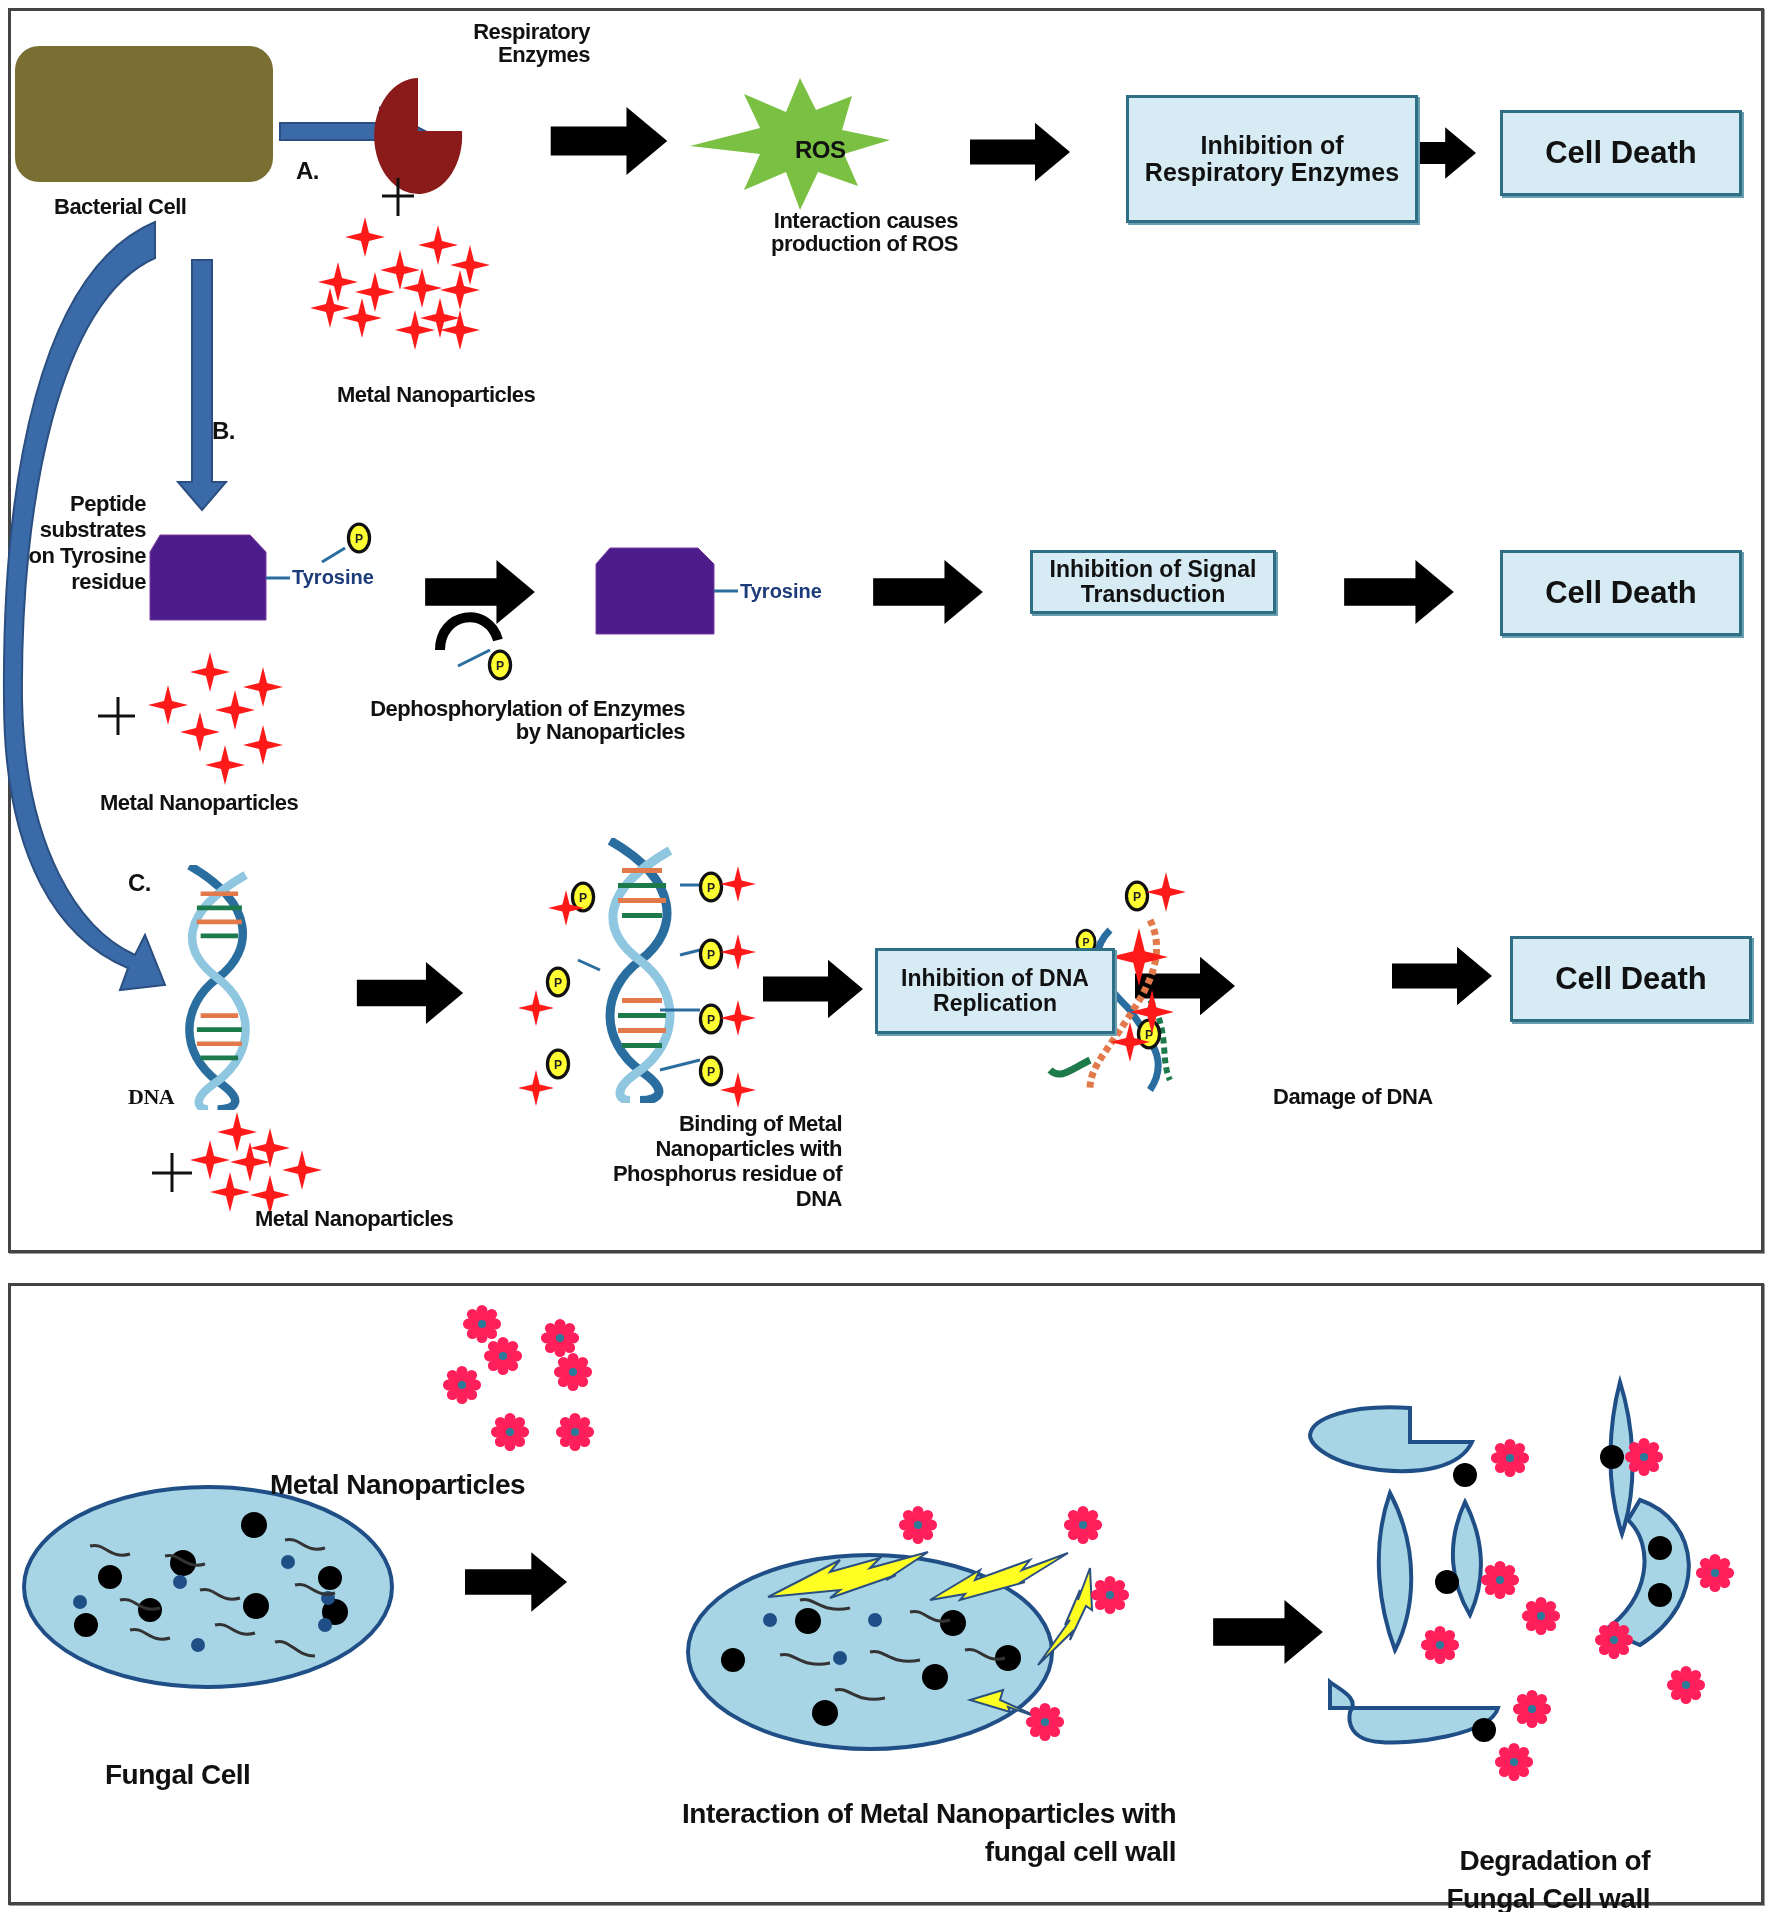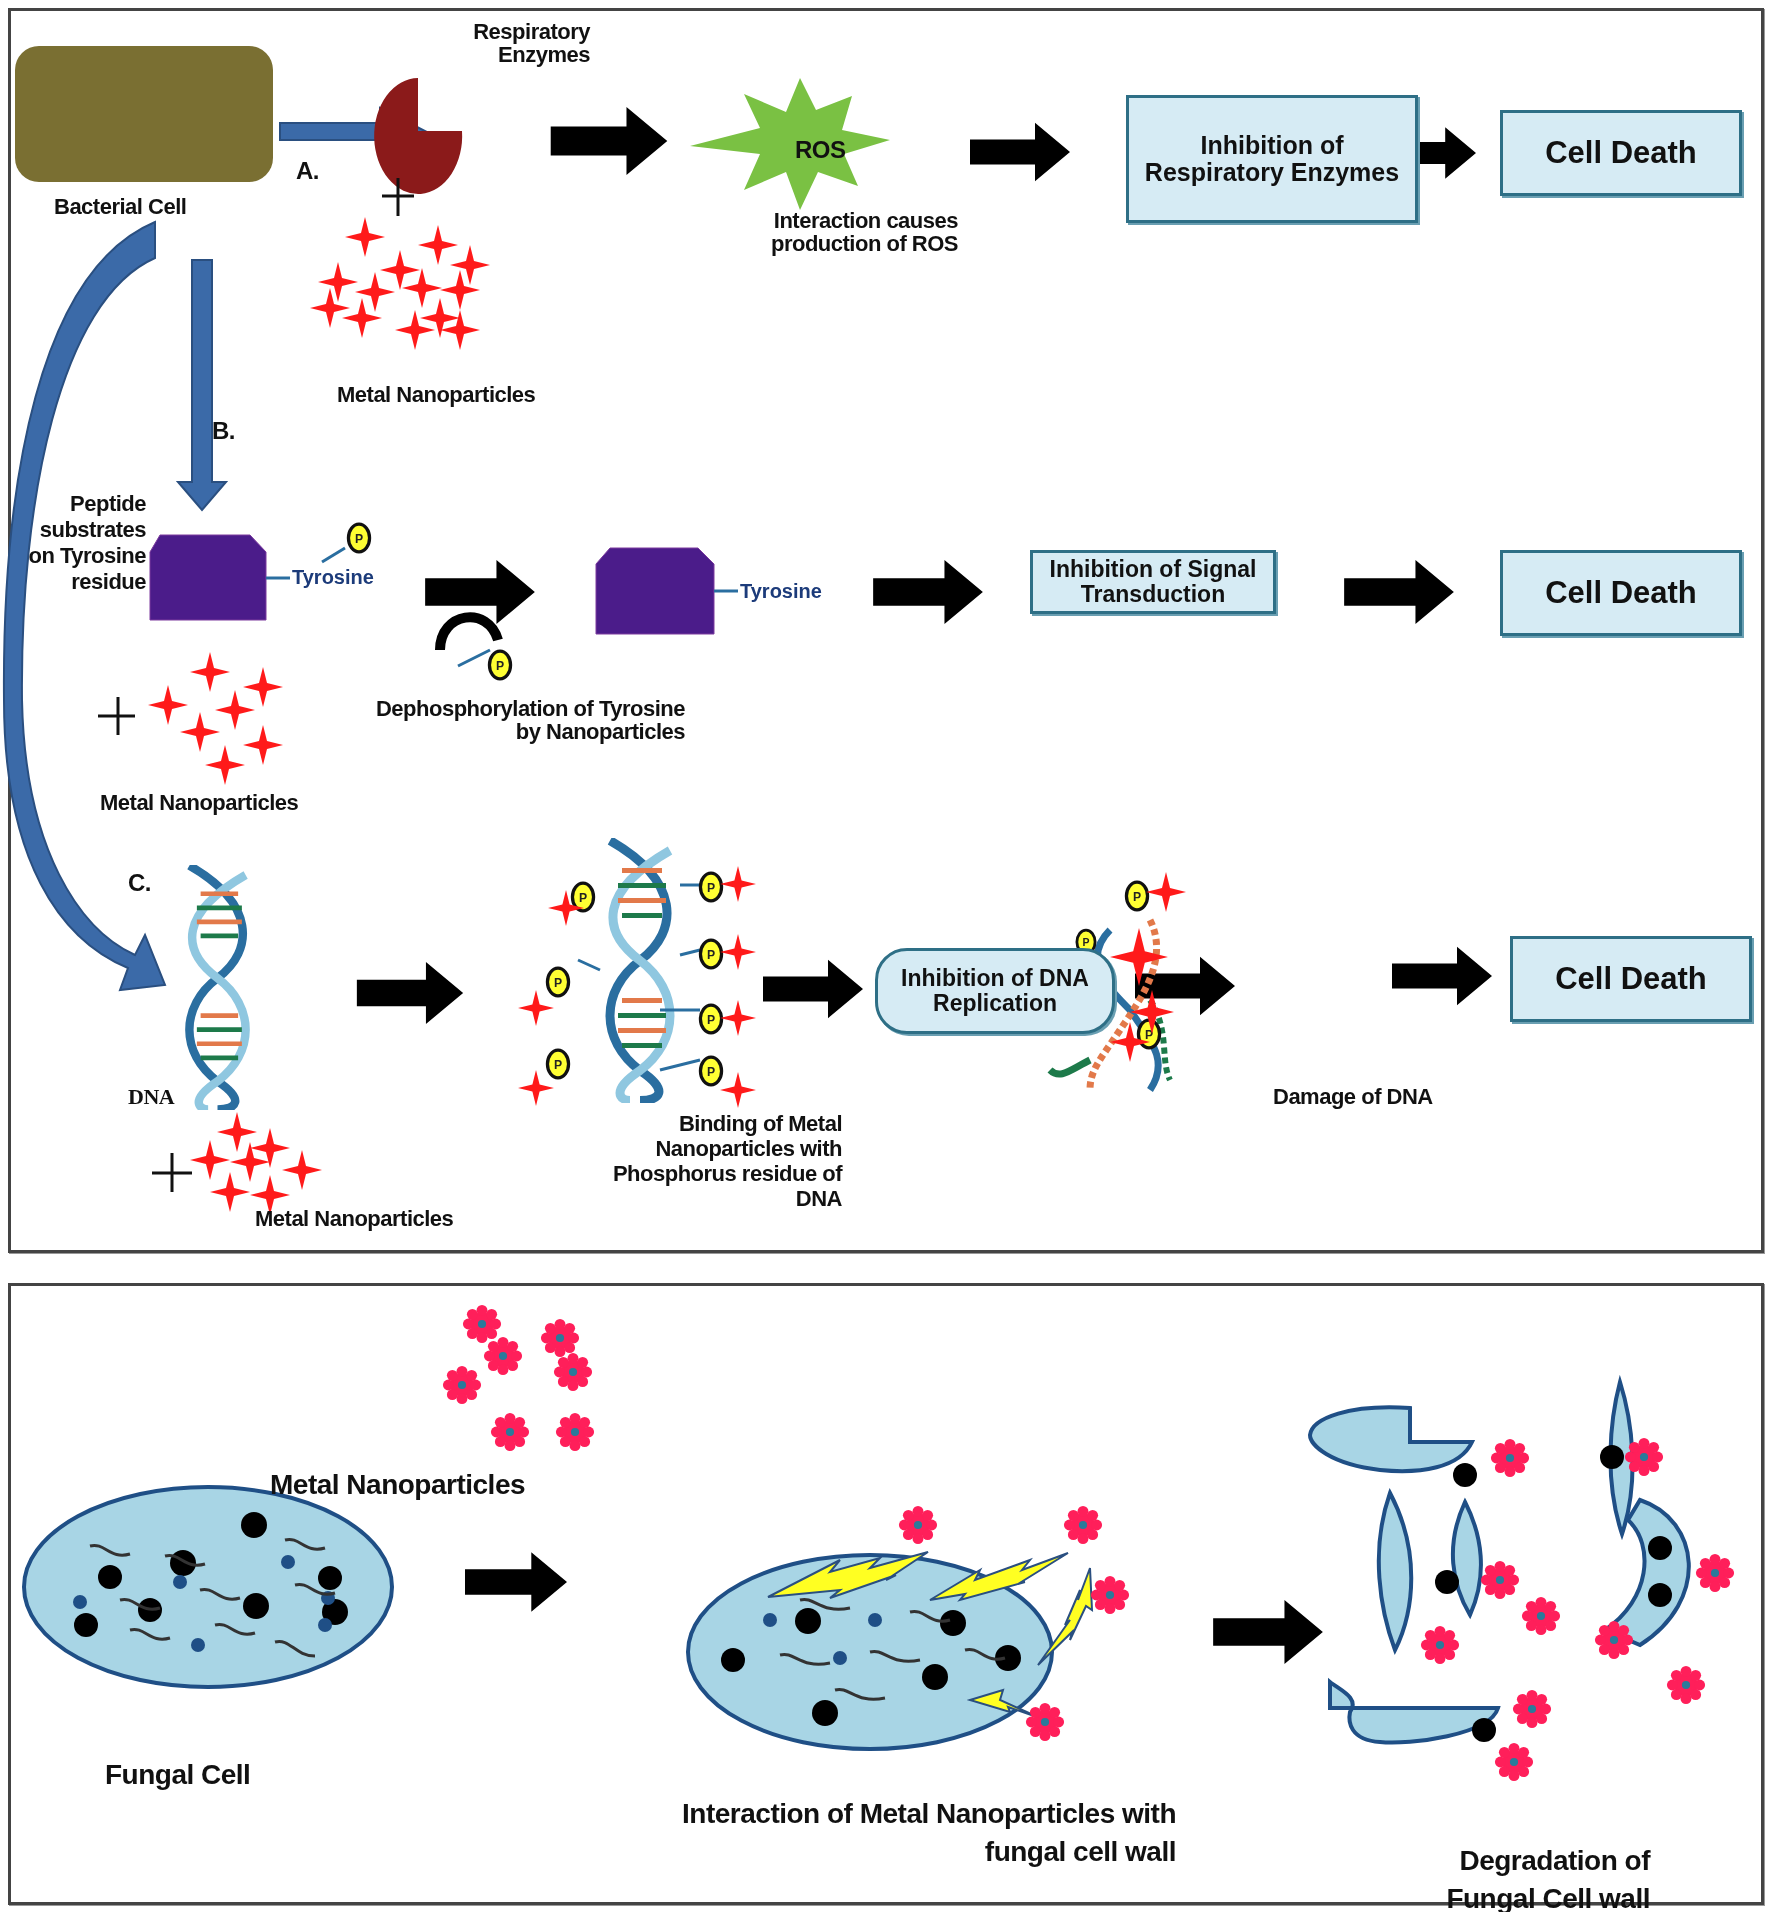--- a/index.html
+++ b/index.html
@@ -314,30 +314,30 @@
 <div class="lbl sm" style="left:337px; top:383px;">Metal Nanoparticles</div>
 <div class="lbl md" style="left:795px; top:137px;">ROS</div>
 <div class="lbl sm" style="left:697px; top:209px; width:230px;margin-left:31px;">Interaction causes production of ROS</div>
 <div class="box" style="left:1126px; top:95px; width:292px; height:128px; font-size:25px;">Inhibition of Respiratory Enzymes</div>
 <div class="box" style="left:1500px; top:110px; width:242px; height:86px; font-size:31px;">Cell Death</div>
 
 <div class="lbl md" style="left:212px; top:418px;">B.</div>
 <div class="lbl sm" style="left:28px; top:491px; width:118px; line-height:1.18;">Peptide substrates on Tyrosine residue</div>
 <div class="tyr" style="left:292px; top:566px;">Tyrosine</div>
 <div class="tyr" style="left:740px; top:580px;">Tyrosine</div>
-<div class="lbl sm" style="left:365px; top:697px; width:320px;">Dephosphorylation of Tyrosine by Nanoparticles</div>
+<div class="lbl sm" style="left:365px; top:697px; width:320px;">Dephosphorylation of Enzymes by Nanoparticles</div>
 <div class="lbl sm" style="left:100px; top:791px;">Metal Nanoparticles</div>
 <div class="box" style="left:1030px; top:550px; width:246px; height:64px; font-size:23px;">Inhibition of Signal Transduction</div>
 <div class="box" style="left:1500px; top:550px; width:242px; height:86px; font-size:31px;">Cell Death</div>
 
 <div class="lbl md" style="left:128px; top:870px;">C.</div>
 <div class="lbl sm" style="left:128px; top:1085px;font-family:Liberation Serif, serif;">DNA</div>
 <div class="lbl sm" style="left:255px; top:1207px;">Metal Nanoparticles</div>
 <div class="lbl sm" style="left:602px; top:1112px; width:240px; line-height:1.13;">Binding of Metal Nanoparticles with Phosphorus residue of DNA</div>
-<div class="box" style="left:875px; top:948px; width:240px; height:86px; font-size:23px;border-radius:32px;">Inhibition of DNA Replication</div>
+<div class="box" style="left:875px; top:948px; width:240px; height:86px; font-size:23px;">Inhibition of DNA Replication</div>
 <div class="lbl sm" style="left:1245px; top:1085px;margin-left:28px;">Damage of DNA</div>
 <div class="box" style="left:1510px; top:936px; width:242px; height:86px; font-size:31px;">Cell Death</div>
 
 <div class="panel" id="panel-fungi" style="background:transparent;"></div>
 <div class="lbl lg" style="left:270px; top:1470px; font-size:28px;">Metal Nanoparticles</div>
 <div class="lbl lg" style="left:105px; top:1760px; font-size:28px;">Fungal Cell</div>
 <div class="lbl lg" style="left:656px; top:1795px; width:520px; font-size:28px; line-height:1.35;">Interaction of Metal Nanoparticles with fungal cell wall</div>
 <div class="lbl lg" style="left:1390px; top:1842px; width:260px; font-size:28px; line-height:1.35;">Degradation of Fungal Cell wall</div>
 
 </body></html>

